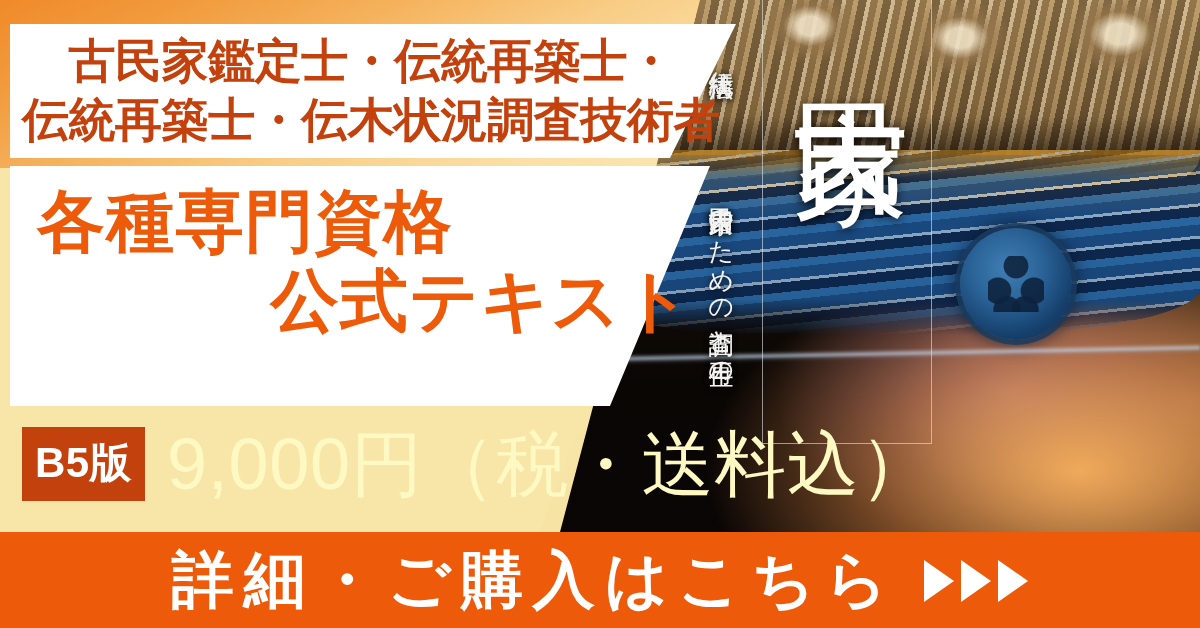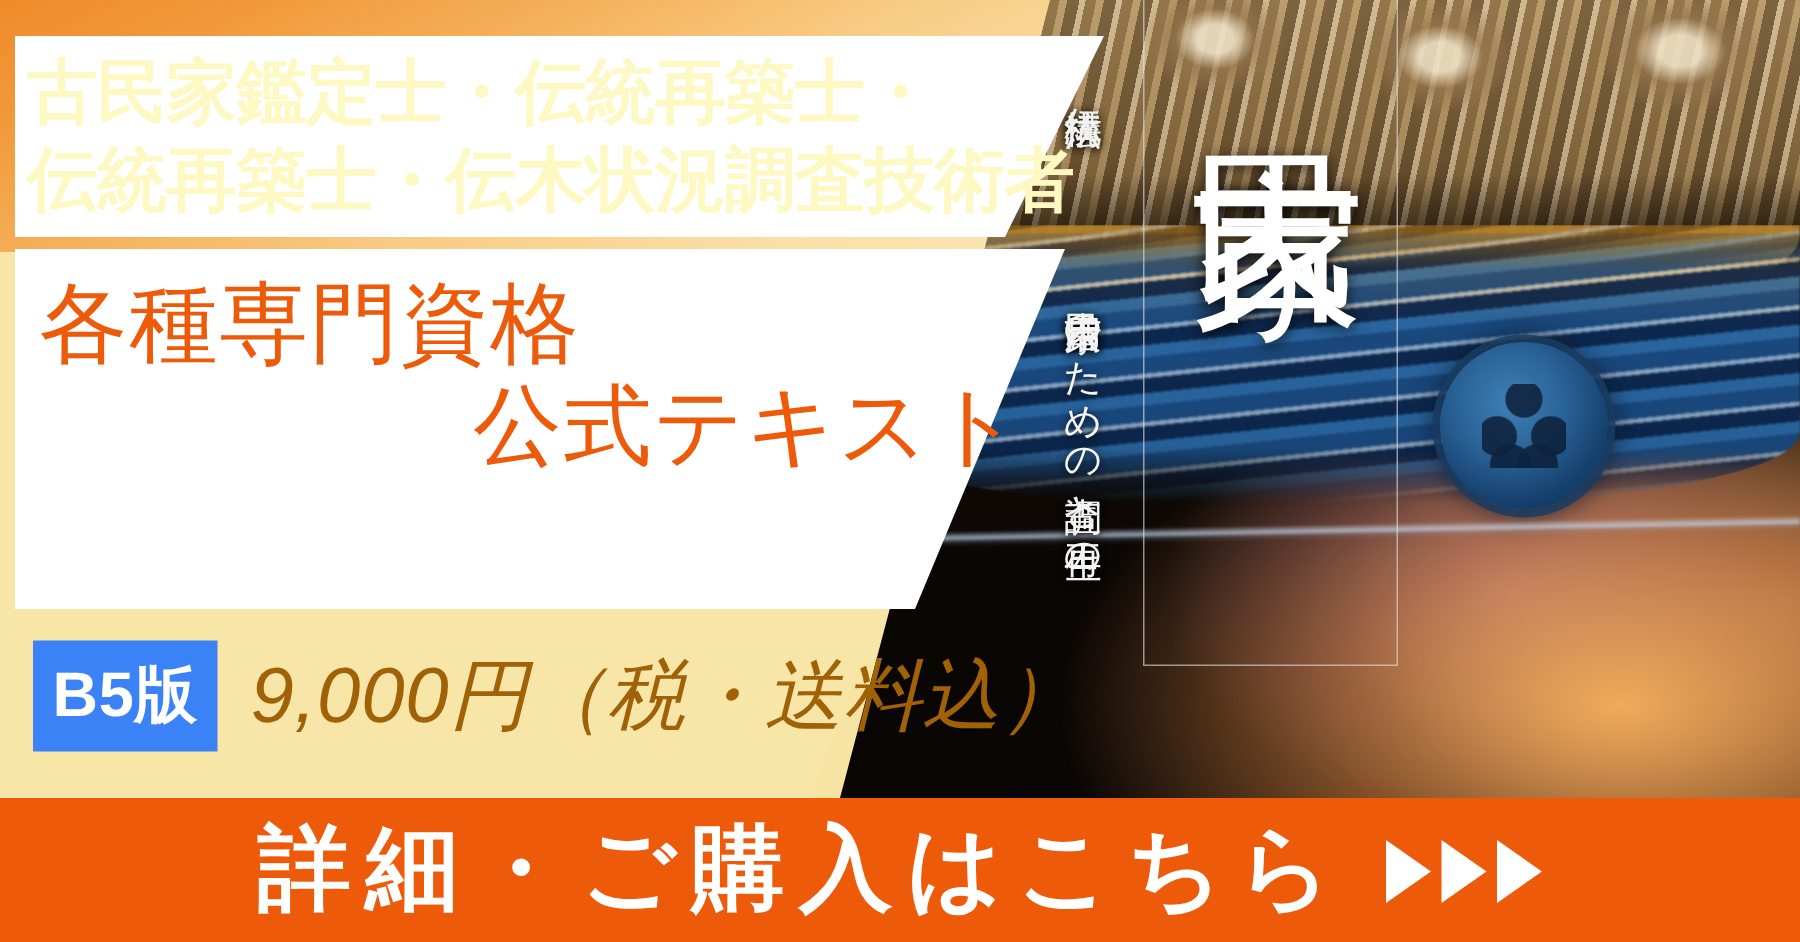--- a/index.html
+++ b/index.html
@@ -160,46 +160,46 @@
   
   .white-block-2{
     position:absolute;left:10px;top:166px;width:700px;height:240px;
     background:#fff;
     clip-path:polygon(0 0, 700px 0, 600px 240px, 0 240px);
   }
 
   
   .quals{
     position:absolute;left:18px;top:32px;width:706px;
-    font-size:47px;line-height:1.25;font-weight:700;color:#fef9c3;
-    letter-spacing:-.01em;white-space:nowrap;
+    font-size:47px;line-height:1.25;font-weight:700;color:#c2410c;
+    letter-spacing:-.01em;white-space:nowrap;text-align:center;
   }
   .quals .line{display:block;}
 
   .headline{
-    position:absolute;left:22px;top:182px;width:660px;
-    font-size:59px;line-height:1.16;font-weight:400;color:#ec5a0a;
+    position:absolute;left:33px;top:182px;width:660px;
+    font-size:68px;line-height:1.16;font-weight:700;color:#ec5a0a;
     letter-spacing:.02em;white-space:nowrap;
   }
   .headline .l1{display:block;text-align:left;padding-left:4px;}
   .headline .l2{display:block;text-align:right;padding-left:150px;}
 
   
   .price-row{
     position:absolute;left:22px;top:428px;height:72px;
     display:flex;align-items:center;gap:22px;
   }
   .badge{
-    background:#3b82f6;color:#fff;
+    background:#c2410c;color:#fff;
     font-size:42px;font-weight:700;line-height:1;
     padding:15px 13px 17px;letter-spacing:.01em;white-space:nowrap;
   }
   .price{
-    color:#a16207;font-size:52px;line-height:1;font-weight:400;
-    letter-spacing:.01em;white-space:nowrap;font-style:italic;
+    color:#fef9c3;font-size:72px;line-height:1;font-weight:400;
+    letter-spacing:.01em;white-space:nowrap;
   }
 
   
   .cta{
     position:absolute;left:0;top:532px;width:1200px;height:96px;
     background:#ec5a0a;display:flex;align-items:center;justify-content:center;gap:26px;
     cursor:pointer;
   }
   .cta-label{
     color:#fff;font-size:62px;font-weight:700;line-height:1;

